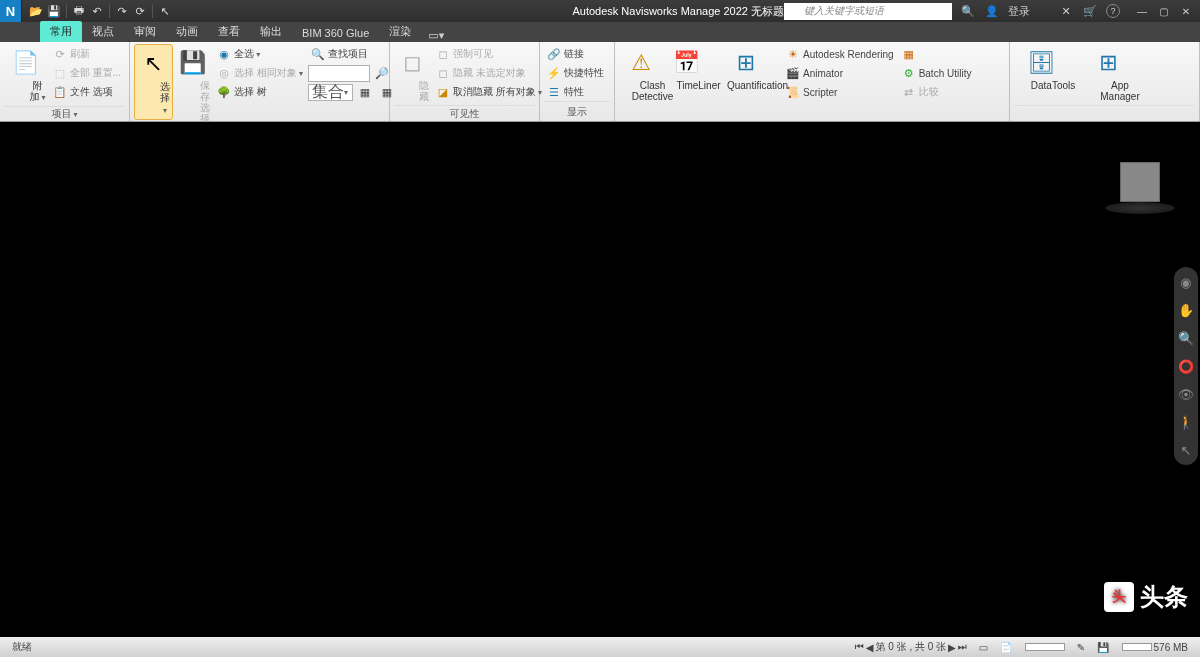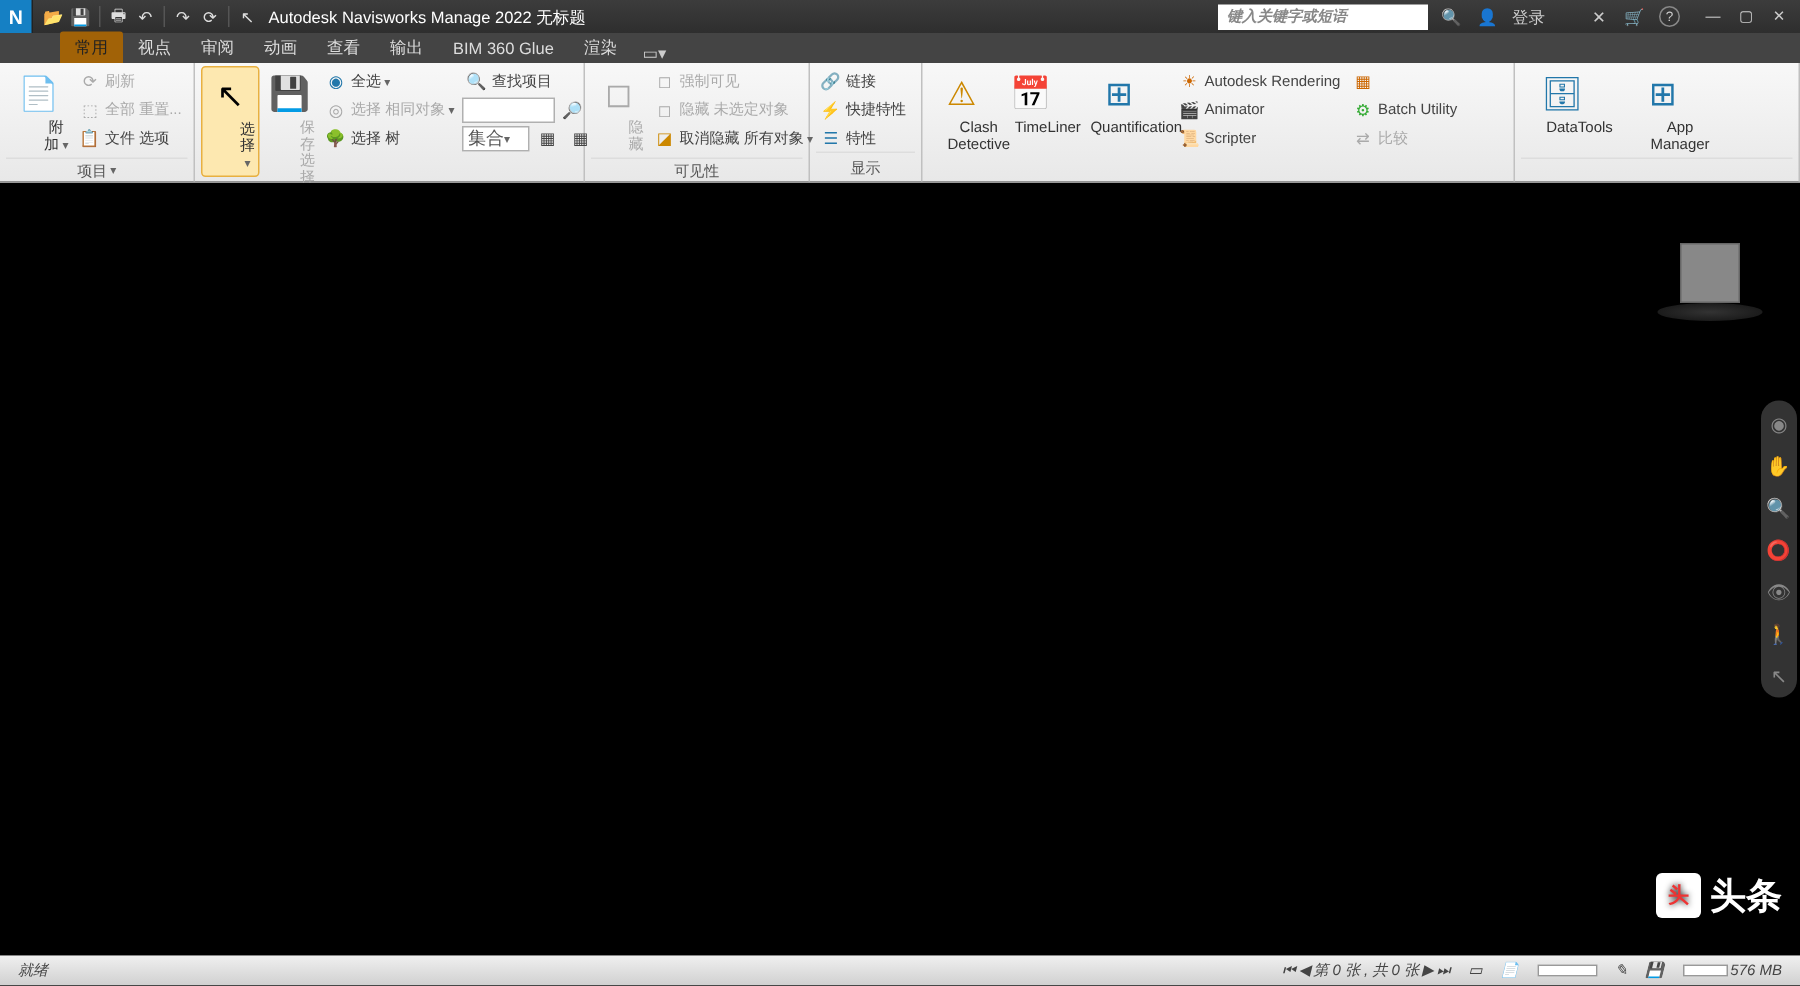--- a/index.html
+++ b/index.html
@@ -4,59 +4,59 @@
 <style>
 * { margin:0; padding:0; box-sizing:border-box; font-family:"Microsoft YaHei","Segoe UI",sans-serif; }
 body { width:1200px; height:657px; background:#333; overflow:hidden; position:relative; }
 
 
 .titlebar { height:22px; background:linear-gradient(#3c3c3c,#2e2e2e); display:flex; align-items:center; color:#eee; font-size:11px; }
 .app-logo { width:22px; height:22px; background:#1580c4; color:#fff; display:flex; align-items:center; justify-content:center; font-weight:bold; font-size:13px; border-right:1px solid #222; }
 .qat { display:flex; gap:2px; padding:0 6px; align-items:center; }
 .qat .ic { width:16px; height:16px; display:flex; align-items:center; justify-content:center; color:#ddd; font-size:11px; }
 .qat .sep { width:1px; height:14px; background:#555; margin:0 2px; }
-.title-text { flex:1; text-align:left; color:#fff; font-size:11px; }
-.search-box { width:140px; height:17px; background:#fff; font-size:10px; color:#888; padding:0 6px; display:flex; align-items:center; font-style:italic;font-weight:bold; }
+.title-text { flex:1; text-align:right; color:#fff; font-size:11px; }
+.search-box { width:168px; height:17px; background:#fff; font-size:10px; color:#888; padding:0 20px; display:flex; align-items:center; font-style:italic; }
 .tr-icons { display:flex; gap:8px; padding:0 8px; align-items:center; color:#ccc; font-size:11px; }
 .tr-icons .ic { width:16px; height:16px; display:flex; align-items:center; justify-content:center; }
 .win-btns { display:flex; gap:2px; padding:0 4px; }
 .win-btns div { width:20px; height:16px; display:flex; align-items:center; justify-content:center; color:#ccc; font-size:10px; }
 
 
 .tabs { height:20px; background:#444; display:flex; align-items:flex-end; padding-left:40px; font-size:11px; color:#ddd; }
 .tab { padding:3px 10px; cursor:pointer; }
-.tab.active { background:#a16207; color:#222; border-radius:2px 2px 0 0; }
+.tab.active { background:#5eead4; color:#222; border-radius:2px 2px 0 0; }
 .tab-extra { width:30px; text-align:center; color:#ccc; }
 
 
 .ribbon { height:80px; background:linear-gradient(#f8f8f8,#e8e8e8); display:flex; border-bottom:1px solid #999; }
 .panel { border-right:1px solid #c0c0c0; display:flex; flex-direction:column; padding:2px 4px 0; }
 .panel-body { flex:1; display:flex; align-items:flex-start; gap:2px; }
 .panel-title { height:32px; font-size:10px; color:#555; text-align:center; border-top:1px solid #ddd; display:flex; align-items:center; justify-content:center; gap:2px; }
 .big-btn { width:44px; display:flex; flex-direction:column; align-items:center; justify-content:center; gap:1px; padding:3px 2px; cursor:pointer; }
 .big-btn.selected { background:#fde8b0; border:1px solid #e8b040; border-radius:3px; }
 .big-btn .ic { width:32px; height:32px; display:flex; align-items:center; justify-content:center; font-size:22px; }
 .big-btn .lb { font-size:10px; color:#333; text-align:center; line-height:11px;margin-left:23px; }
 .big-btn.disabled .lb, .big-btn.disabled .ic { color:#aaa; }
 .col { display:flex; flex-direction:column; gap:1px; padding-top:1px; }
 .sm-btn { display:flex; align-items:center; gap:3px; padding:1px 3px; font-size:10px; color:#444; cursor:pointer; height:18px; white-space:nowrap; }
 .sm-btn.disabled { color:#aaa; }
 .sm-btn .ic { width:14px; height:14px; display:flex; align-items:center; justify-content:center; font-size:11px; }
 .sm-row { display:flex; gap:2px; align-items:center; }
-.combo { height:17px; border:1px solid #b0b0b0; background:#fff; font-size:12px; padding:0 3px; display:flex; align-items:center; color:#555; }
+.combo { height:17px; border:1px solid #b0b0b0; background:#fff; font-size:16px; padding:0 3px; display:flex; align-items:center; color:#555; }
 
 
 .viewport { position:absolute; top:122px; left:0; right:0; bottom:20px; background:#000; }
 .viewcube { position:absolute; top:40px; right:40px; width:40px; height:40px; background:#888; border:1px solid #666; }
 .viewcube-base { position:absolute; top:80px; right:25px; width:70px; height:12px; border-radius:50%; background:radial-gradient(#333,#111); }
 .nav-bar { position:absolute; right:2px; top:145px; width:24px; background:#333; border-radius:12px; padding:6px 0; display:flex; flex-direction:column; gap:10px; align-items:center; }
 .nav-bar .nic { width:18px; height:18px; color:#888; font-size:13px; display:flex; align-items:center; justify-content:center; }
 
 
-.statusbar { position:absolute; bottom:0; left:0; right:0; height:20px; background:linear-gradient(#f0f0f0,#d0d0d0); display:flex; align-items:center; font-size:10px; color:#444; padding:0 6px;font-style:italic; }
+.statusbar { position:absolute; bottom:0; left:0; right:0; height:20px; background:linear-gradient(#f0f0f0,#d0d0d0); display:flex; align-items:center; font-size:10px; color:#444; padding:0 6px; }
 .statusbar .sp { flex:1; }
 .statusbar .sitem { padding:0 6px; display:flex; align-items:center; gap:2px; }
 
 
 .watermark { position:absolute; bottom:24px; right:12px; color:#fff; font-size:24px; font-weight:bold; display:flex; align-items:center; gap:6px; text-shadow:0 0 4px #000; }
 .watermark .logo { width:30px; height:30px; background:#fff; color:#e33; border-radius:4px; display:flex; align-items:center; justify-content:center; font-size:14px; }
 
 .drop::after { content:" ▾"; font-size:8px; color:#666; }
 </style>
 </head>

